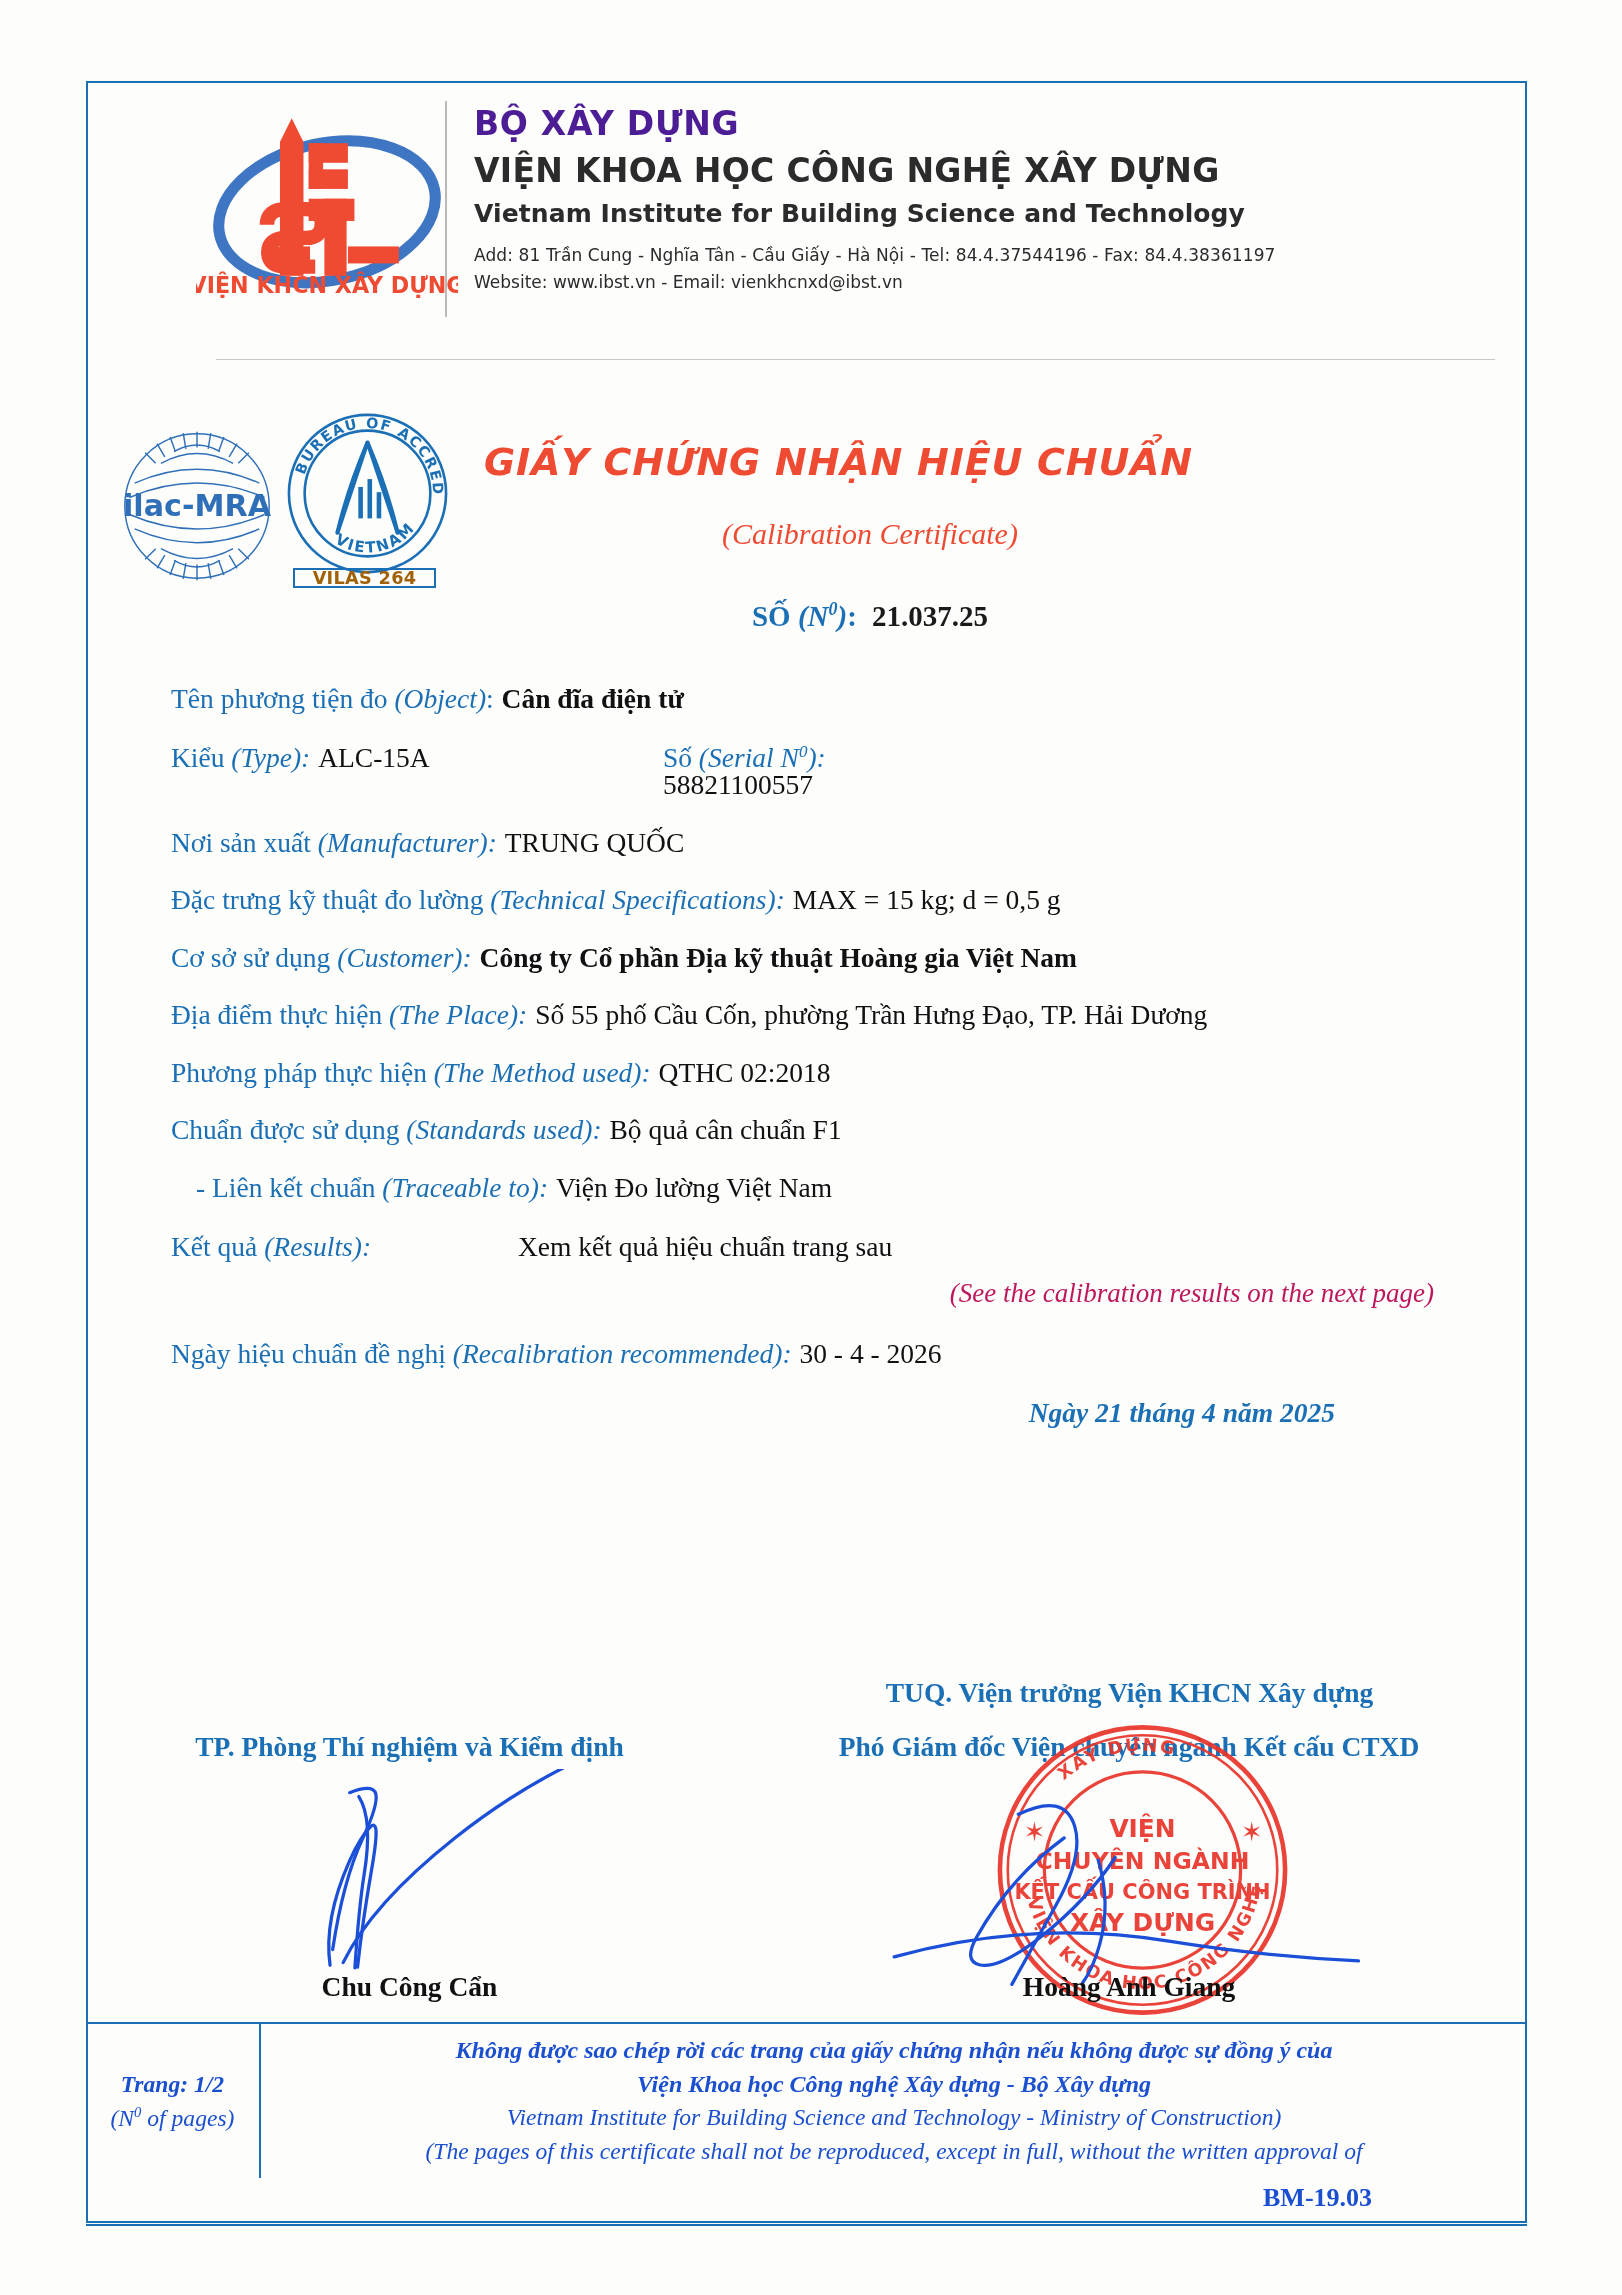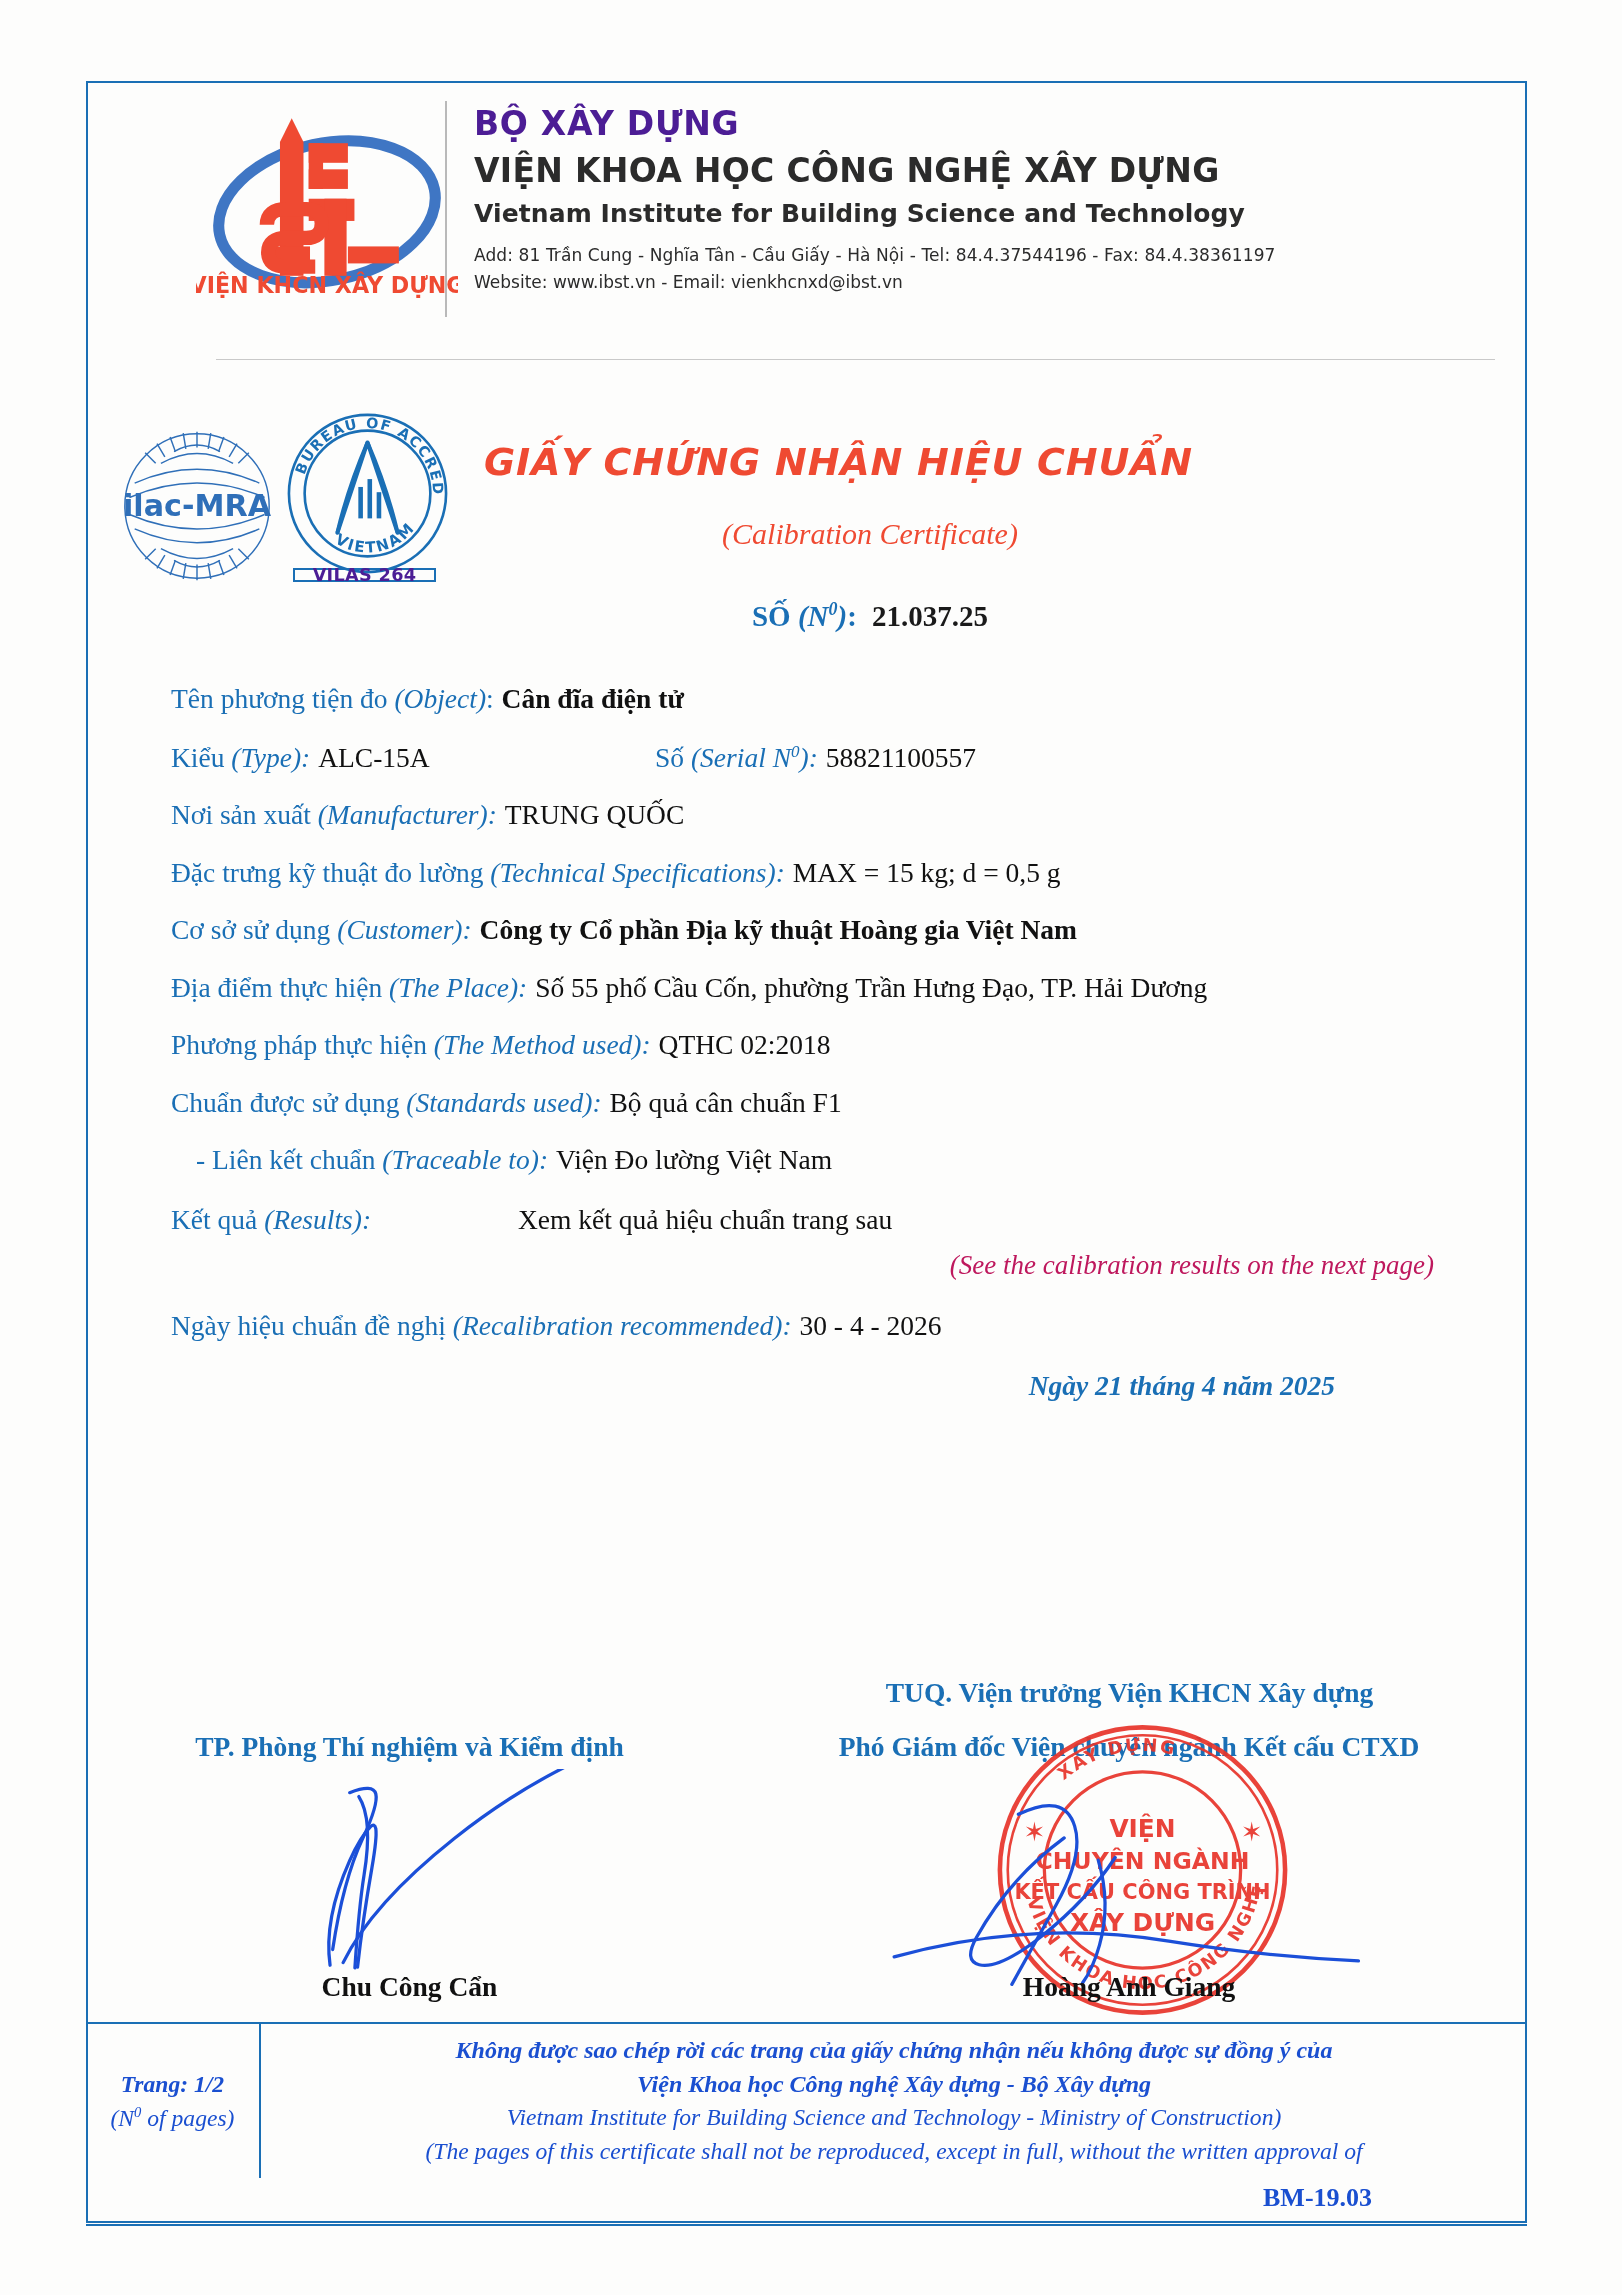--- a/index.html
+++ b/index.html
@@ -125,23 +125,23 @@
     width: 366px;
     height: 203px;
   }
   .ilac { position: absolute; left: 6.5px; top: 18.3px; }
   .vilas { position: absolute; left: 177px; top: 5.2px; }
   .vilas-badge {
     position: absolute;
     left: 185px;
     top: 162px;
     width: 143px;
-    height: 14px;
+    height: 20px;
     border: 2px solid #1a6fb5;
-    color: #4c1d95;
+    color: #a16207;
     font-family: "DejaVu Sans", sans-serif;
     font-weight: bold;
     font-size: 17.7px;
     display: flex;
     align-items: center;
     justify-content: center;
     letter-spacing: 0.3px;
     box-sizing: border-box;
   }
 
@@ -204,21 +204,21 @@
   }
   .lbl em { font-style: italic; }
   .val {
     color: #111111;
     margin-left: 7.9px;
   }
   .val.bold { font-weight: bold; }
 
   .row-split { display: flex; align-items: baseline; }
   .col-left { width: 484px; flex: none; display: flex; align-items: baseline; }
-  .col-right { display: flex; align-items: baseline; }
+  .col-right { display: flex; align-items: baseline; flex-direction: column; }
 
   .row-indent { padding-left: 25px; }
 
   .results-row {
     display: flex;
     align-items: baseline;
     font-size: 27.5px;
     margin-bottom: 14.4px;
   }
   .results-lbl { color: #1a6fb5; width: 347px; flex: none; }

